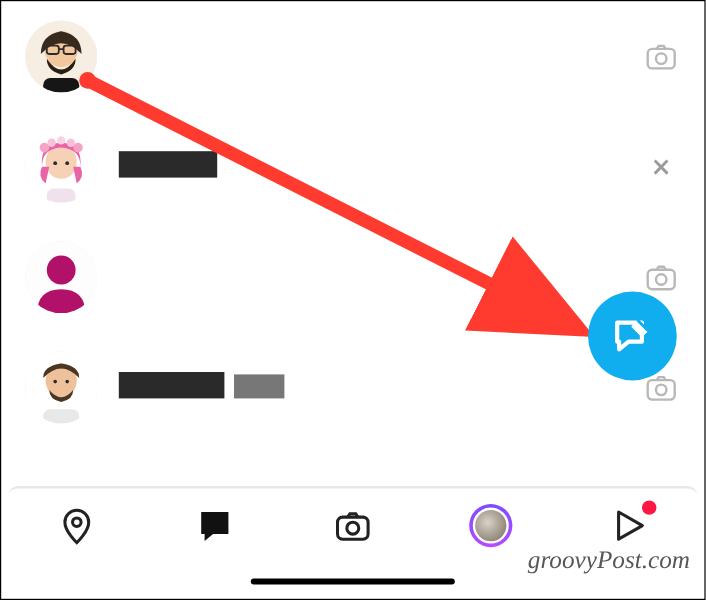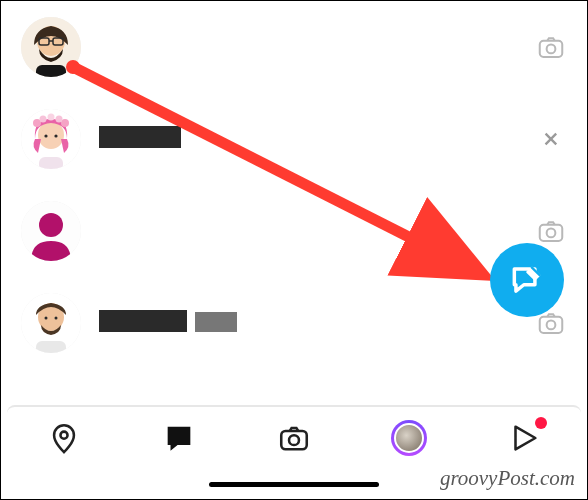--- a/index.html
+++ b/index.html
@@ -134,21 +134,21 @@
     left: 50%;
     transform: translateX(-50%);
     width: 170px;
     height: 5px;
     border-radius: 4px;
     background: #000;
   }
   .watermark {
     position: absolute;
     right: 12px;
-    bottom: 8px;
+    bottom: 20px;
     font-family: Georgia, 'Times New Roman', serif;
     font-style: italic;
     font-size: 21px;
     color: #575757;
     font-weight: 500;
   }
   .annotation-arrow {
     position: absolute;
     top: 0;
     left: 0;

